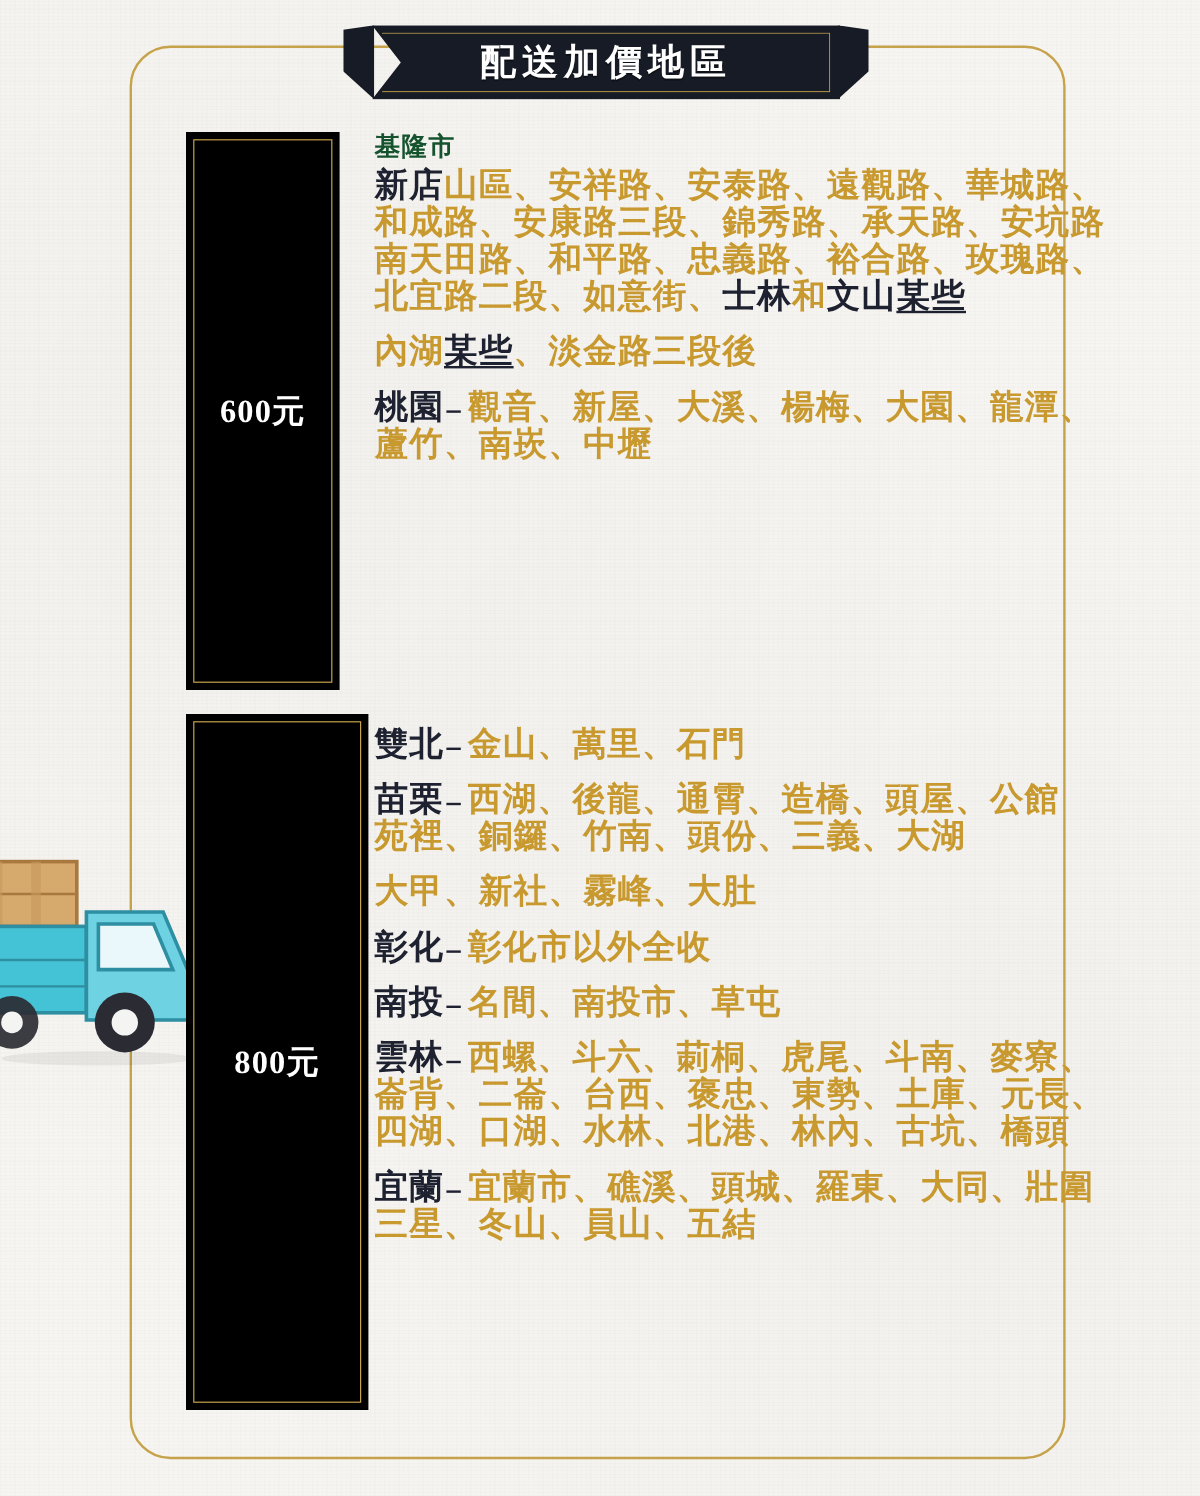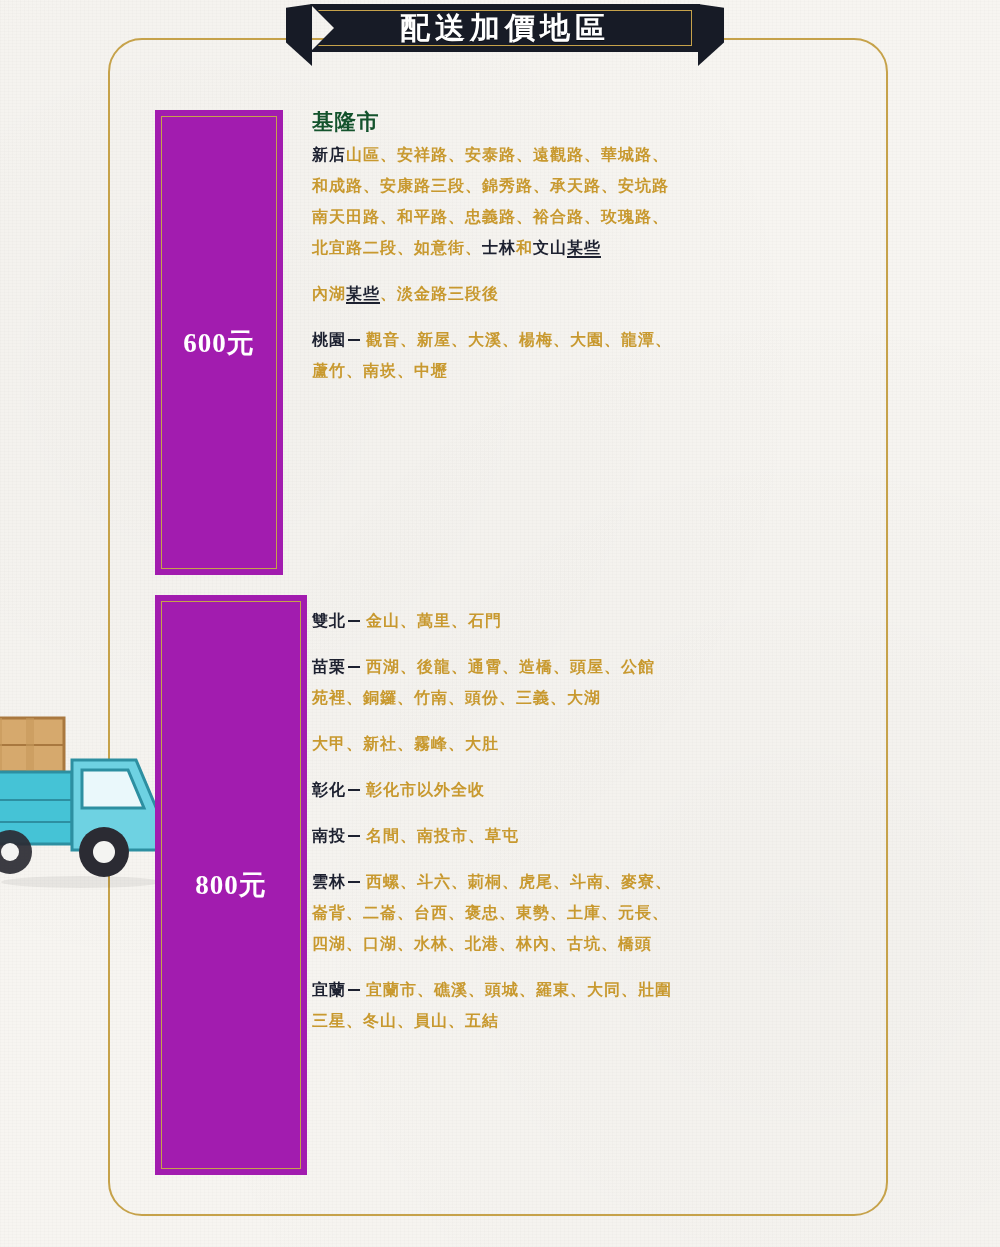--- a/index.html
+++ b/index.html
@@ -36,23 +36,23 @@
     height: 1178px;
     border: 2px solid #c6a24a;
     border-radius: 34px;
     box-sizing: border-box;
   }
 
   
   .banner {
     position: absolute;
     left: 310px;
-    top: 4px;
+    top: 21px;
     width: 390px;
-    height: 48px;
+    height: 62px;
   }
   .banner .ribbon {
     position: absolute;
     inset: 0;
     background: #171b26;
     clip-path: polygon(0 0, 100% 0, 100% 100%, 0 100%, 24px 50%);
   }
   .banner .ribbon-inner {
     position: absolute;
     left: 8px;
@@ -87,21 +87,21 @@
     color: #ffffff;
     font-size: 30px;
     letter-spacing: 5px;
     font-weight: 700;
     text-shadow: 0 1px 0 rgba(0,0,0,0.4);
   }
 
   
   .plate {
     position: absolute;
-    background: #a21caf;
+    background: #000000;
     display: flex;
     align-items: center;
     justify-content: center;
   }
   .plate .plate-border {
     position: absolute;
     left: 6px;
     right: 6px;
     top: 6px;
     bottom: 6px;
@@ -135,21 +135,21 @@
     left: 312px;
     width: 570px;
   }
   .col-600 { top: 105px; }
   .col-800 { top: 605px; }
 
   .group {
     margin-bottom: 15px;
   }
   .line {
-    font-size: 16px;
+    font-size: 28px;
     line-height: 31px;
     letter-spacing: 1px;
     white-space: nowrap;
     color: #c8992f;
     font-weight: 700;
   }
   .dark {
     color: #1d2130;
   }
   .label {

